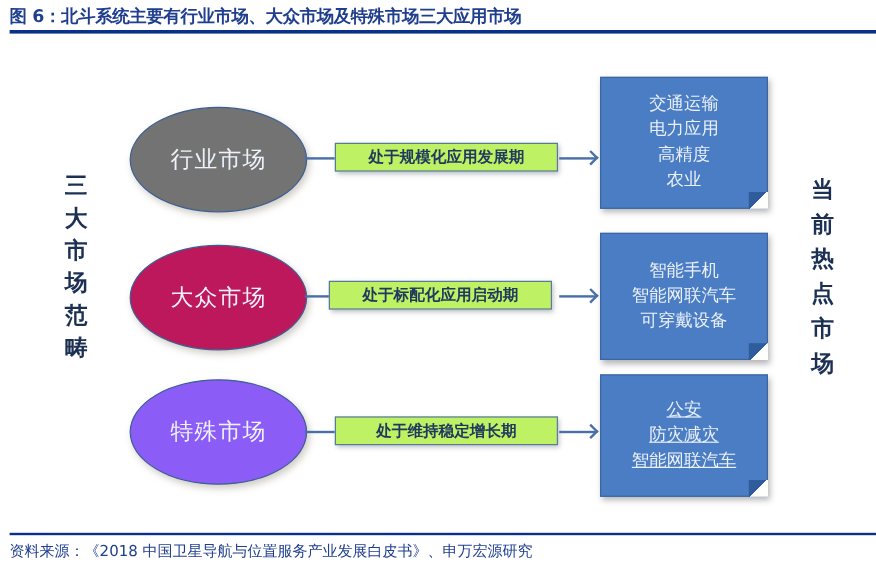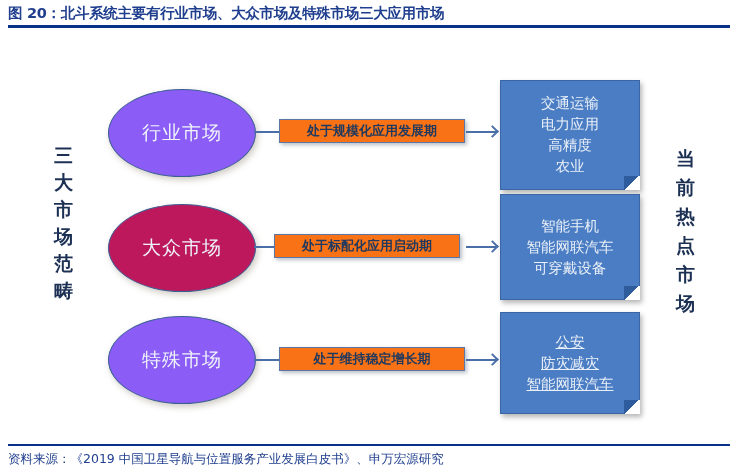--- a/index.html
+++ b/index.html
@@ -13,47 +13,47 @@
 
   .vlabel { position:absolute; display:flex; flex-direction:column; align-items:center;
             font-weight:bold; color:#1c3054; font-size:19px; line-height:27px; }
   .vlabel.left { left:54px; top:142px; }
   .vlabel.right { left:676px; top:144px; font-size:19px; line-height:29px; }
 
   .ellipse { position:absolute; width:146px; height:86px; border-radius:50%;
              display:flex; align-items:center; justify-content:center;
              color:#eef3fa; font-size:19px; letter-spacing:1px;
              box-shadow:2px 3px 6px rgba(120,110,90,0.35); border:1.5px solid #3b5f93; }
-  .e1 { left:108px; top:89px; background:#8b5cf6; }
+  .e1 { left:108px; top:89px; background:#737373; }
   .e2 { left:108px; top:204px; background:#be185d; }
   .e3 { left:108px; top:316px; background:#8b5cf6; }
 
   .connector { position:absolute; height:2px; background:#4a6fa8; }
   .phase-box { position:absolute; width:184px; height:22px; border:1.5px solid #5a77a6;
-               background:#f97316; box-shadow:2px 2px 4px rgba(100,110,130,0.45);
+               background:#bef264; box-shadow:2px 2px 4px rgba(100,110,130,0.45);
                display:flex; align-items:center; justify-content:center;
                font-size:13px; font-weight:bold; color:#20395e; white-space:nowrap; }
   .arrow { position:absolute; height:2px; background:#4a6fa8; }
   .arrow::after { content:""; position:absolute; right:-1px; top:-4px; width:7px; height:7px;
                   border-right:2px solid #4a6fa8; border-top:2px solid #4a6fa8; transform:rotate(45deg); }
 
   .card { position:absolute; left:500px; width:138px; background:#4a7dc4;
           box-shadow:2px 3px 5px rgba(90,90,90,0.45); border:1px solid #3c66a3;
           display:flex; flex-direction:column; align-items:center; justify-content:center;
           color:#eaf0f8; font-family:"DejaVu Serif", serif; font-size:14.5px; line-height:21px; }
   .card::after { content:""; position:absolute; right:-1px; bottom:-1px; width:16px; height:14px;
                  background:linear-gradient(135deg, #2f5c9c 0%, #2f5c9c 50%, #ffffff 50%); }
-  .c1 { top:80px; height:108px; }
+  .c1 { top:64px; height:108px; }
   .c2 { top:194px; height:104px; }
   .c3 { top:312px; height:100px;text-decoration:underline; }
 </style>
 </head>
 <body>
 
-<div class="title">图 20：北斗系统主要有行业市场、大众市场及特殊市场三大应用市场</div>
+<div class="title">图 6：北斗系统主要有行业市场、大众市场及特殊市场三大应用市场</div>
 <div class="rule-top"></div>
 
 <div class="vlabel left">
   <span>三</span>
   <span>大</span>
   <span>市</span>
   <span>场</span>
   <span>范</span>
   <span>畴</span>
 </div>
@@ -104,13 +104,13 @@
 <div class="vlabel right">
   <span>当</span>
   <span>前</span>
   <span>热</span>
   <span>点</span>
   <span>市</span>
   <span>场</span>
 </div>
 
 <div class="rule-bottom"></div>
-<div class="source">资料来源：《2019 中国卫星导航与位置服务产业发展白皮书》、申万宏源研究</div>
+<div class="source">资料来源：《2018 中国卫星导航与位置服务产业发展白皮书》、申万宏源研究</div>
 
 </body></html>

